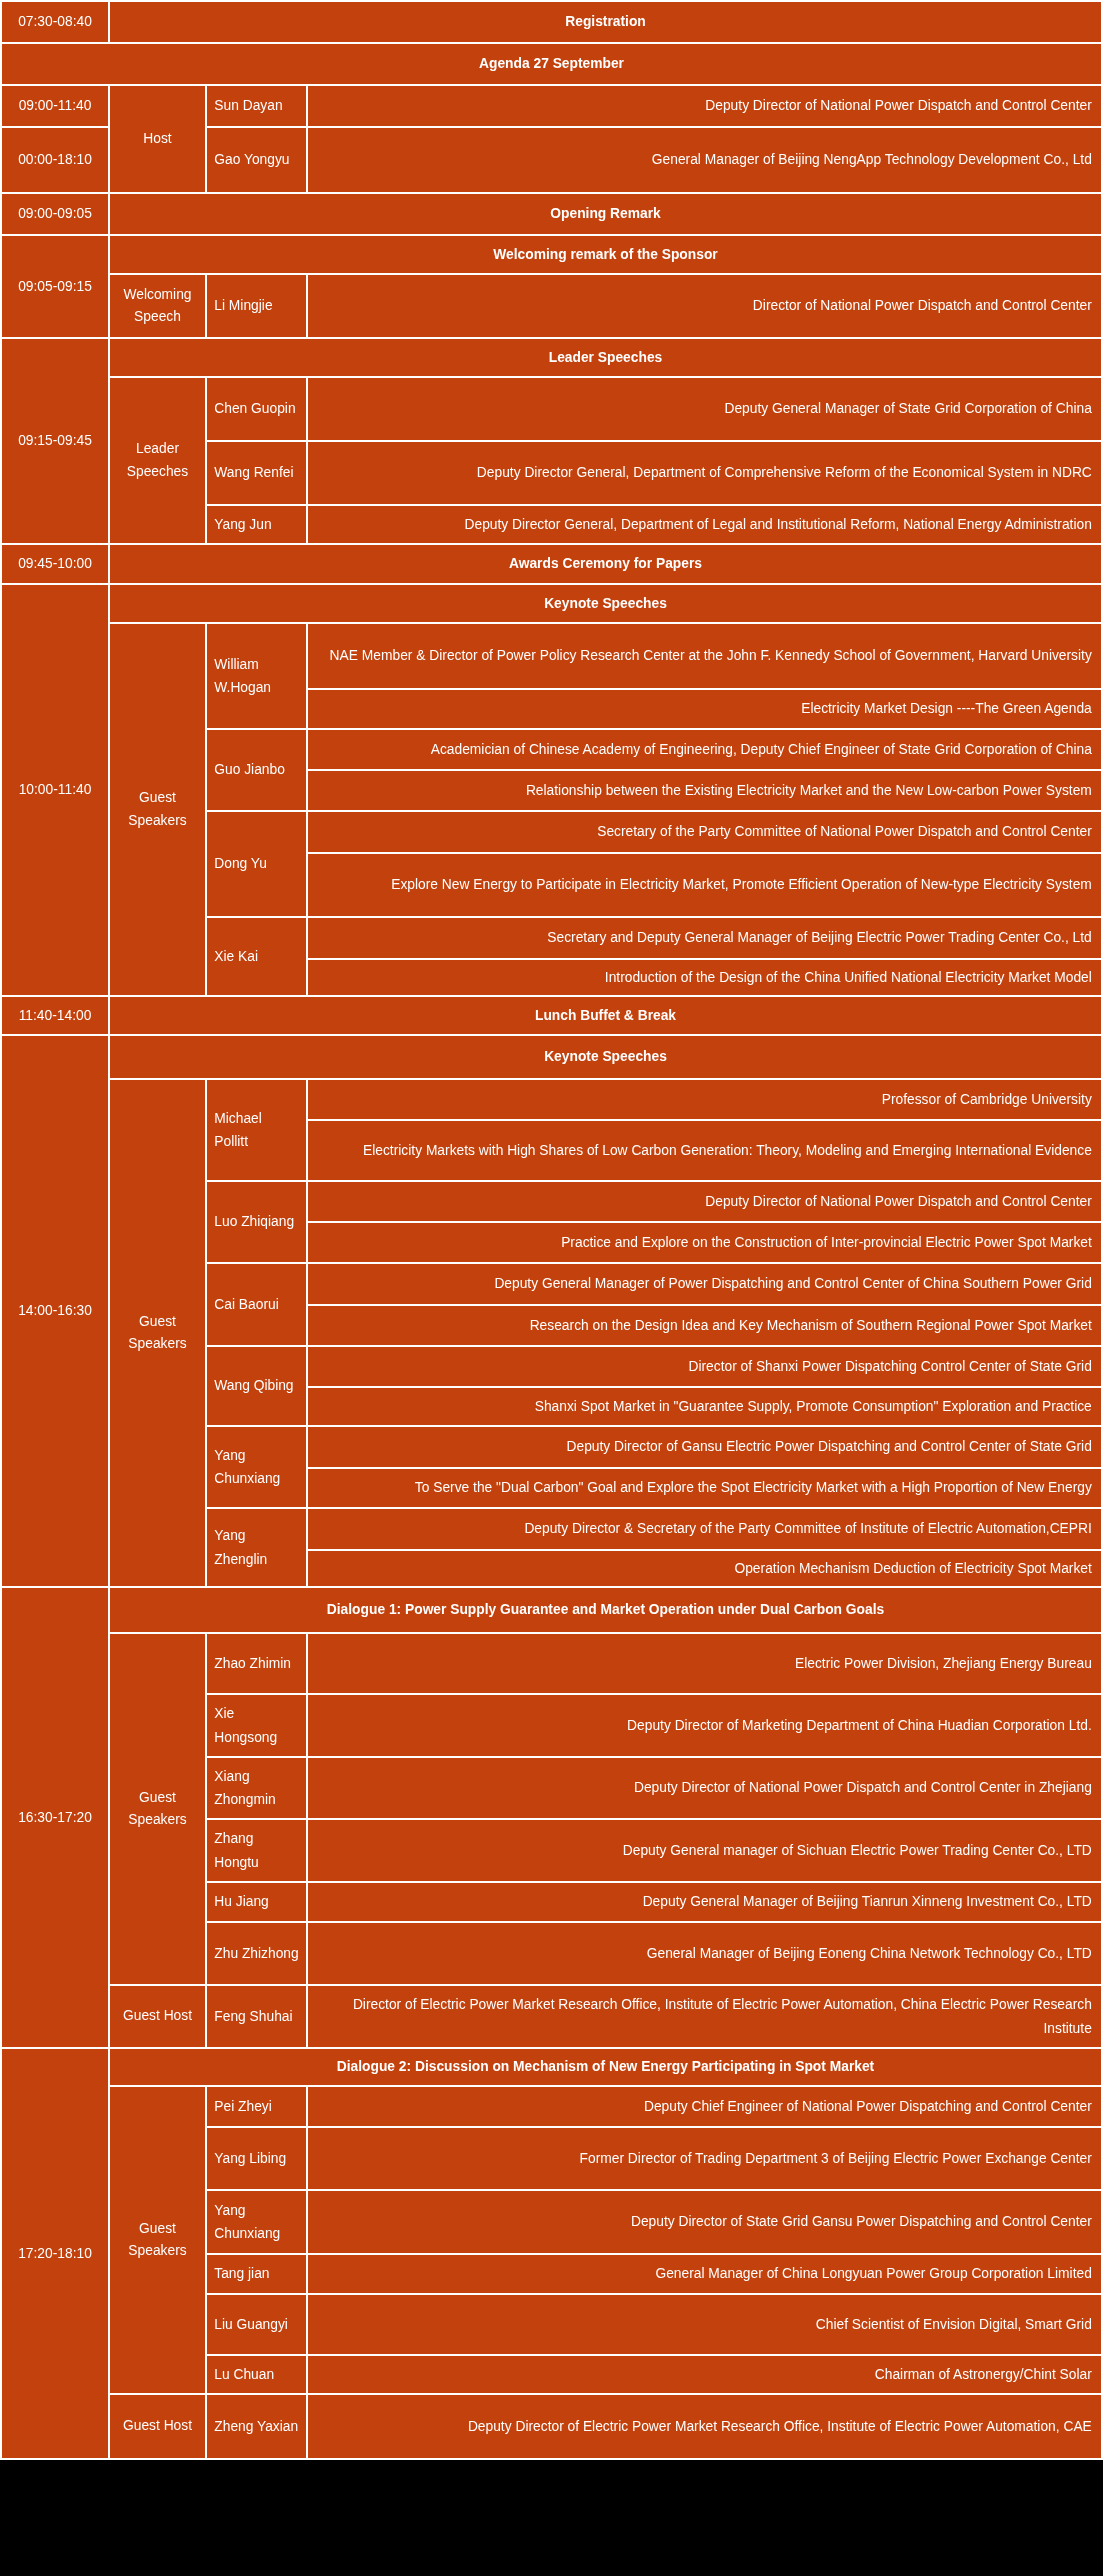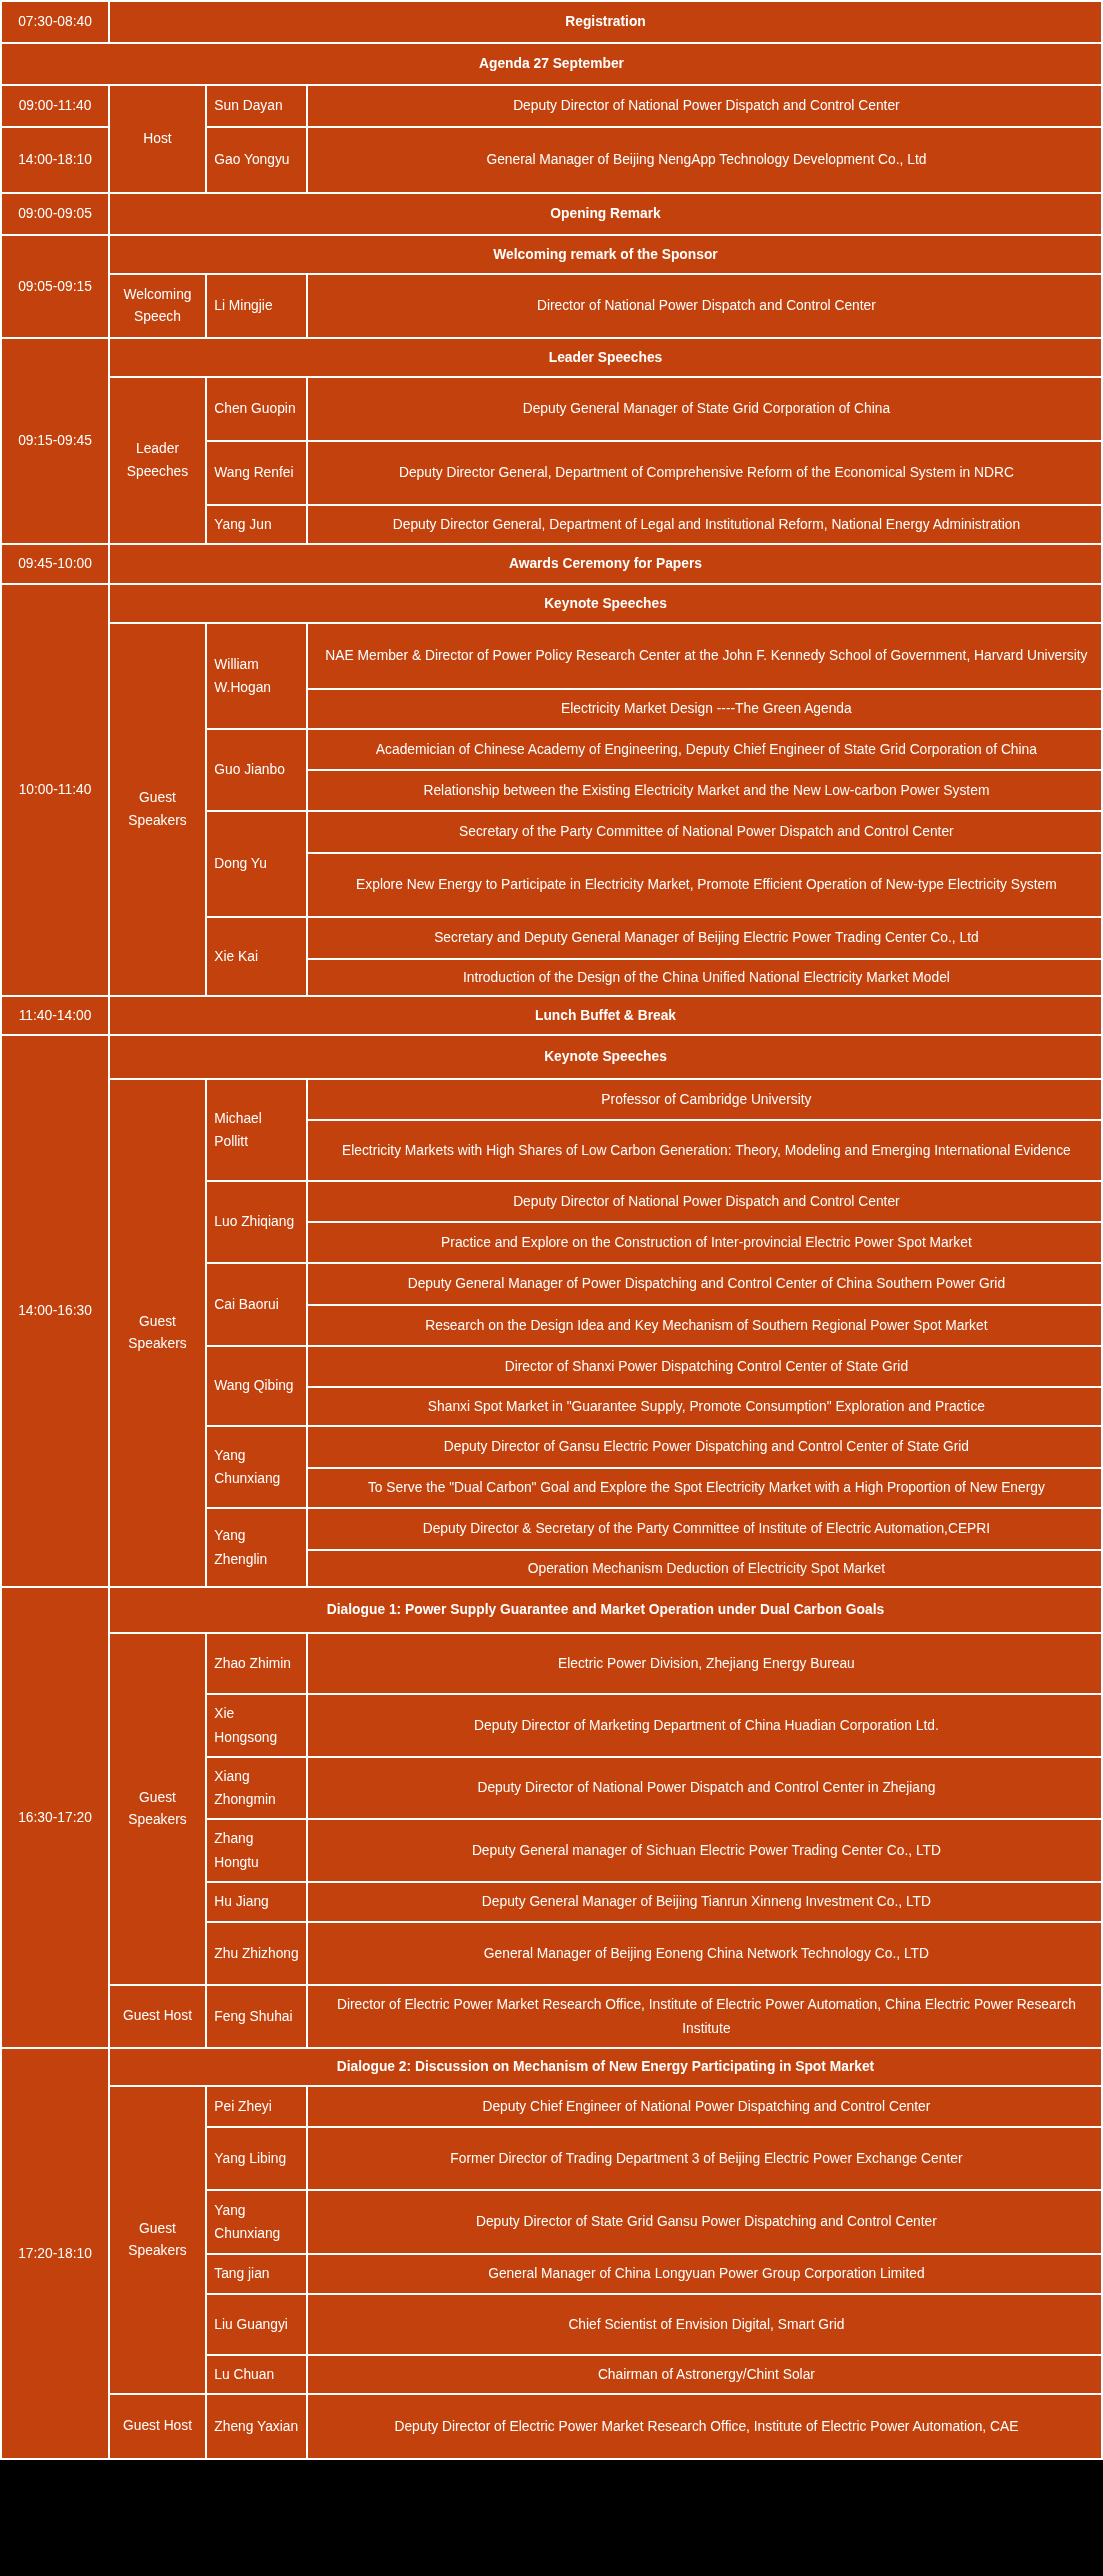--- a/index.html
+++ b/index.html
@@ -34,21 +34,21 @@
     text-align: center;
     padding: 1.8px 5.5px;
     line-height: 1.6;
   }
   td.name {
     text-align: left;
     padding: 1.8px 7.3px;
     line-height: 1.7;
   }
   td.desc {
-    text-align: center;
+    text-align: right;
     padding: 5.5px 9.2px 5.5px 13px;
     line-height: 1.7;
   }
   td.hdr {
     text-align: center;
     font-weight: bold;
     padding: 1.8px 7.3px;
     line-height: 1.4;
   }
 </style>
@@ -73,21 +73,21 @@
       <td class="hdr" colspan="4">Agenda 27 September</td>
     </tr>
 
     <tr style="height:42px">
       <td class="time">09:00-11:40</td>
       <td class="role" rowspan="2">Host</td>
       <td class="name">Sun Dayan</td>
       <td class="desc">Deputy Director of National Power Dispatch and Control Center</td>
     </tr>
     <tr style="height:66px">
-      <td class="time">14:00-18:10</td>
+      <td class="time">00:00-18:10</td>
       <td class="name">Gao Yongyu</td>
       <td class="desc">General Manager of Beijing NengApp Technology Development Co., Ltd</td>
     </tr>
 
     <tr style="height:42px">
       <td class="time">09:00-09:05</td>
       <td class="hdr" colspan="3">Opening Remark</td>
     </tr>
 
     <tr style="height:39px">

